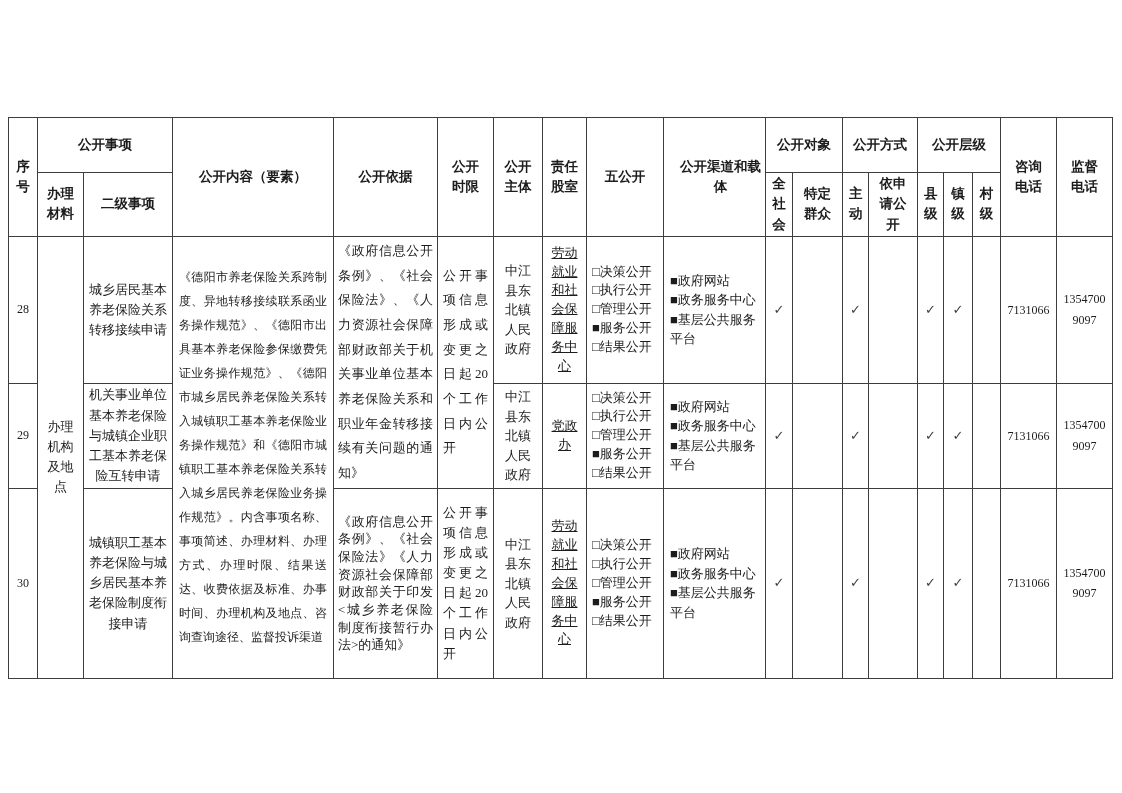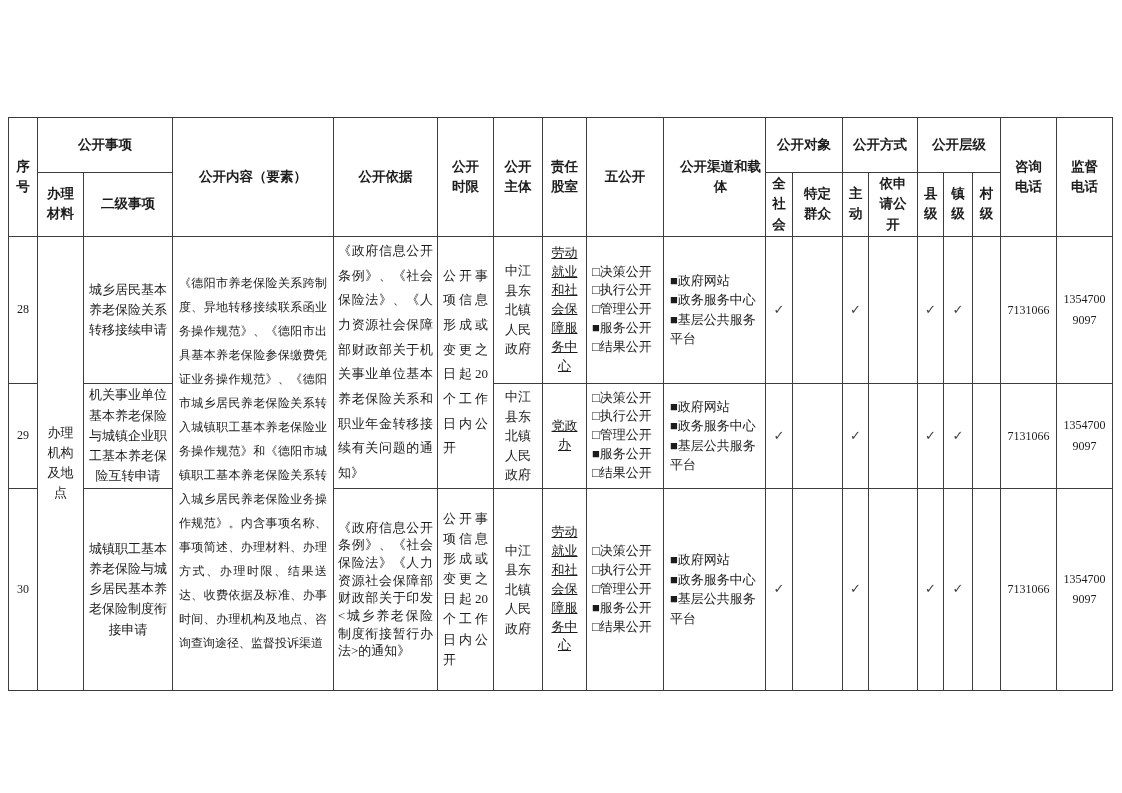--- a/index.html
+++ b/index.html
@@ -12,21 +12,21 @@
   tr.h1{height:55px;} tr.h2{height:60px;}
   tr.r28{height:147px;} tr.r29{height:105px;} tr.r30{height:166px;}
   td.hd{font-weight:bold;font-size:13.5px;line-height:1.5;}
   .p9{padding-left:9px;padding-right:9px;}
   .p12{padding-left:12px;padding-right:0;}
   .c-serial{font-size:12px;}
   .c-lv1{line-height:1.55;padding:0 6px;}
   .c-item2{line-height:1.55;padding:0 4px;}
   .c-content{text-align:justify;font-size:12px;line-height:2.0;padding:14px 6px;}
   .c-basis{text-align:justify;line-height:1.9;padding:2px 4px;}
-  .c-time{text-align:justify;line-height:1.9;padding:20px 5px;margin-left:44px;}
+  .c-time{text-align:justify;line-height:1.9;padding:14px 5px;margin-left:44px;}
   .tight-b{line-height:1.36;}
   .tight-t{line-height:1.55;}
   .c-subject{line-height:1.5;padding:0 6px;}
   .c-dept{line-height:1.45;padding:0 4px;text-decoration:underline;}
   .c-five{text-align:left;line-height:1.45;padding:2px 2px 2px 5px;}
   .c-five div{white-space:nowrap;}
   .c-channels{text-align:left;line-height:1.5;padding:2px 3px 2px 6px;}
   .c-check{color:#3e3e3e;font-size:13px;}
   .c-phone{font-size:12px;line-height:1.7;word-break:break-all;padding:0 5px;}
 </style>

